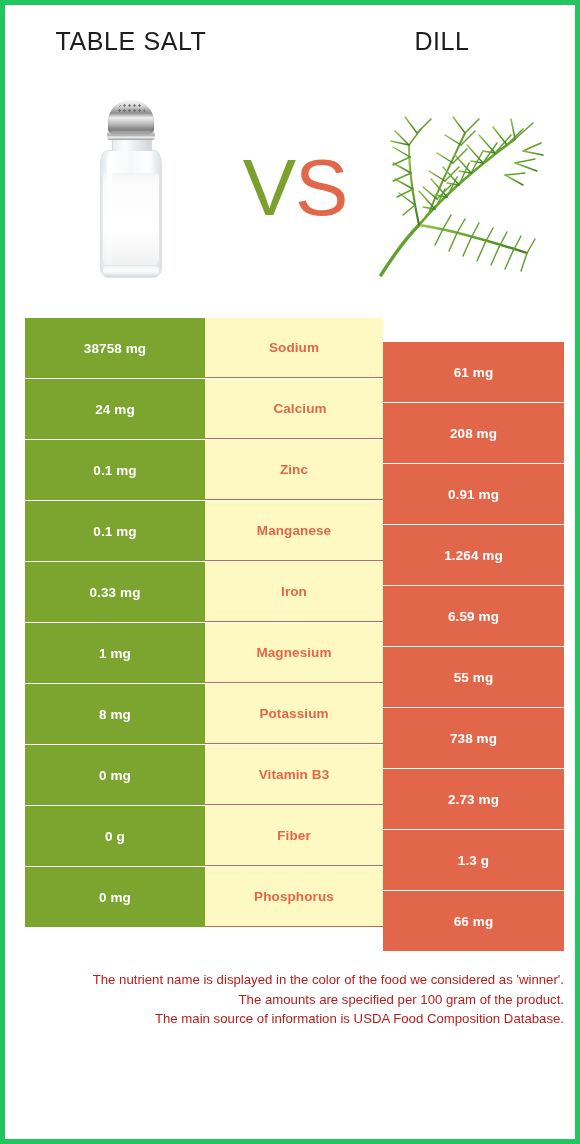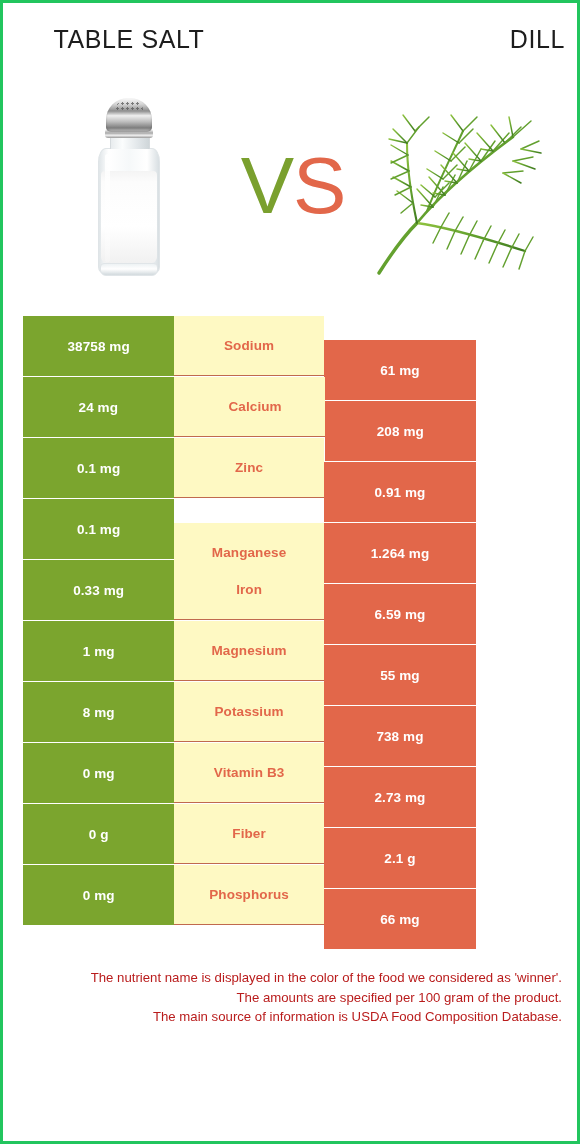--- a/index.html
+++ b/index.html
@@ -14,21 +14,21 @@
     font-family: "Liberation Sans", sans-serif;
     -webkit-font-smoothing: antialiased;
   }
 
   .page {
     position: relative;
     width: 580px;
     height: 1144px;
     background: #ffffff;
     box-sizing: border-box;
-    border: 3px solid #22c55e;
+    border: 5px solid #22c55e;
     overflow: hidden;
   }
 
   
   .titles {
     position: absolute;
     top: 0;
     left: 0;
     width: 580px;
     height: 70px;
@@ -45,21 +45,21 @@
     white-space: nowrap;
   }
   .title-left {
     left: 0;
     width: 252px;
     text-align: center;
   }
   .title-right {
     left: 312px;
     width: 250px;
-    text-align: right;
+    text-align: center;
   }
 
   
   .hero {
     position: absolute;
     top: 72px;
     left: 0;
     width: 580px;
     height: 222px;
   }
@@ -192,21 +192,21 @@
   .dill {
     width: 190px;
     height: 190px;
   }
 
   
   .table {
     position: absolute;
     left: 20px;
     top: 313px;
-    width: 453px;
+    width: 539px;
   }
   .row {
     position: relative;
     height: 60px;
     display: flex;
     margin-bottom: 1px;
   }
   .cell {
     display: flex;
     align-items: center;
@@ -396,21 +396,21 @@
     </div>
 
     <div class="row">
       <div class="cell cell-left">0.1 mg</div>
       <div class="cell cell-mid win-right" style="color: rgb(226, 103, 74);">Zinc</div>
       <div class="cell cell-right">0.91 mg</div>
     </div>
 
     <div class="row">
       <div class="cell cell-left">0.1 mg</div>
-      <div class="cell cell-mid win-right" style="color: rgb(226, 103, 74); margin-top: 24px;">Manganese</div>
+      <div class="cell cell-mid win-right" style="color: rgb(226, 103, 74);">Manganese</div>
       <div class="cell cell-right">1.264 mg</div>
     </div>
 
     <div class="row">
       <div class="cell cell-left">0.33 mg</div>
       <div class="cell cell-mid win-right" style="color: rgb(226, 103, 74);">Iron</div>
       <div class="cell cell-right">6.59 mg</div>
     </div>
 
     <div class="row">
@@ -427,21 +427,21 @@
 
     <div class="row">
       <div class="cell cell-left">0 mg</div>
       <div class="cell cell-mid win-right" style="color: rgb(226, 103, 74);">Vitamin B3</div>
       <div class="cell cell-right">2.73 mg</div>
     </div>
 
     <div class="row">
       <div class="cell cell-left">0 g</div>
       <div class="cell cell-mid win-right" style="color: rgb(226, 103, 74);">Fiber</div>
-      <div class="cell cell-right">2.1 g</div>
+      <div class="cell cell-right">1.3 g</div>
     </div>
 
     <div class="row">
       <div class="cell cell-left">0 mg</div>
       <div class="cell cell-mid win-right" style="color: rgb(226, 103, 74);">Phosphorus</div>
       <div class="cell cell-right">66 mg</div>
     </div>
 
   </div>
 

